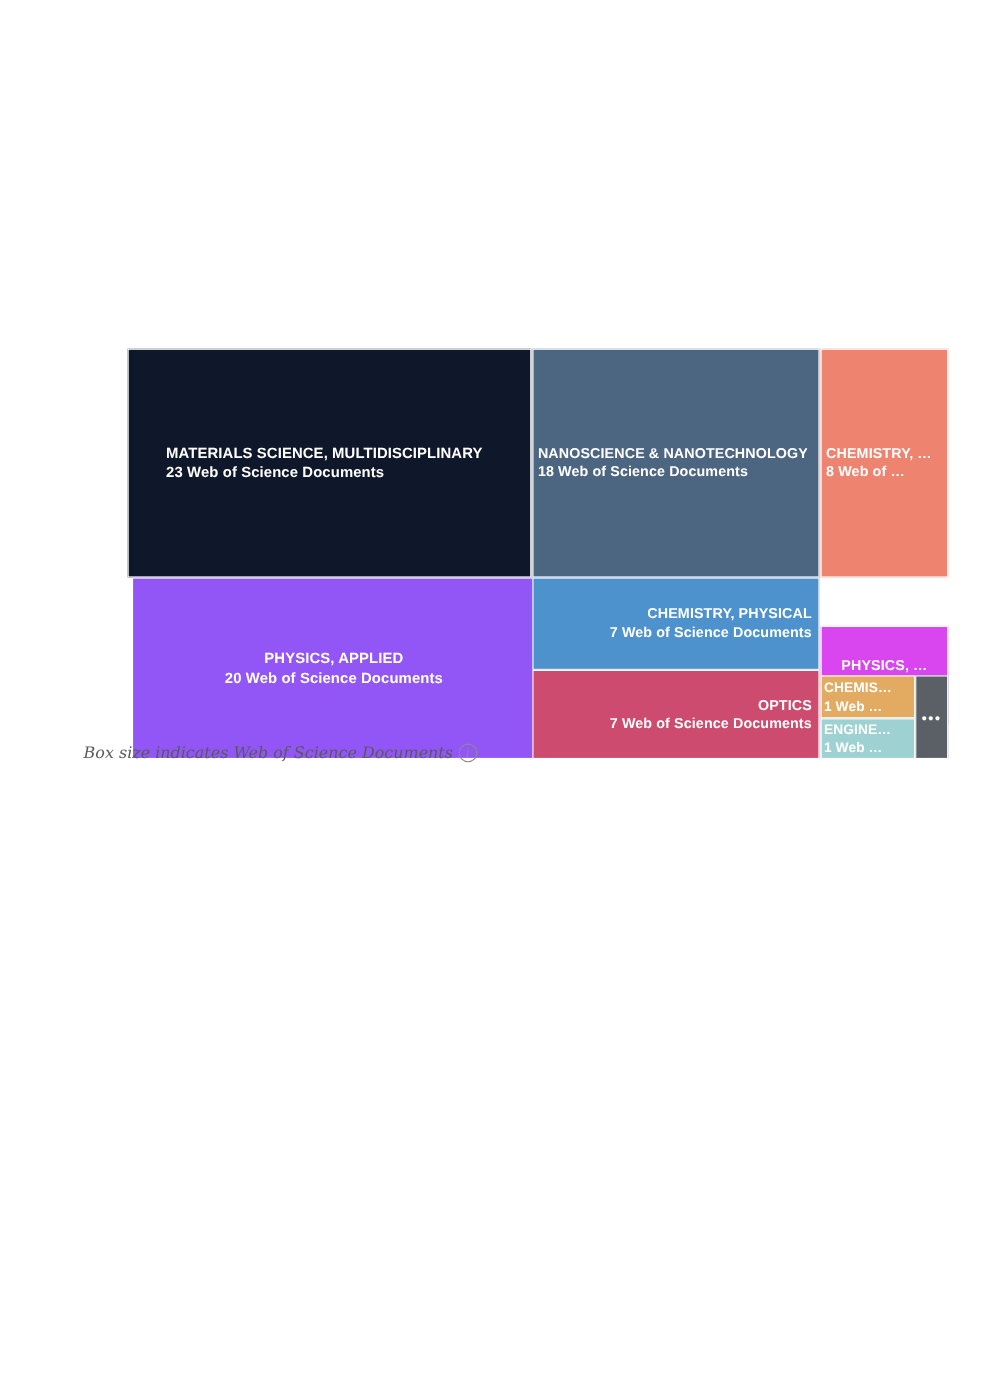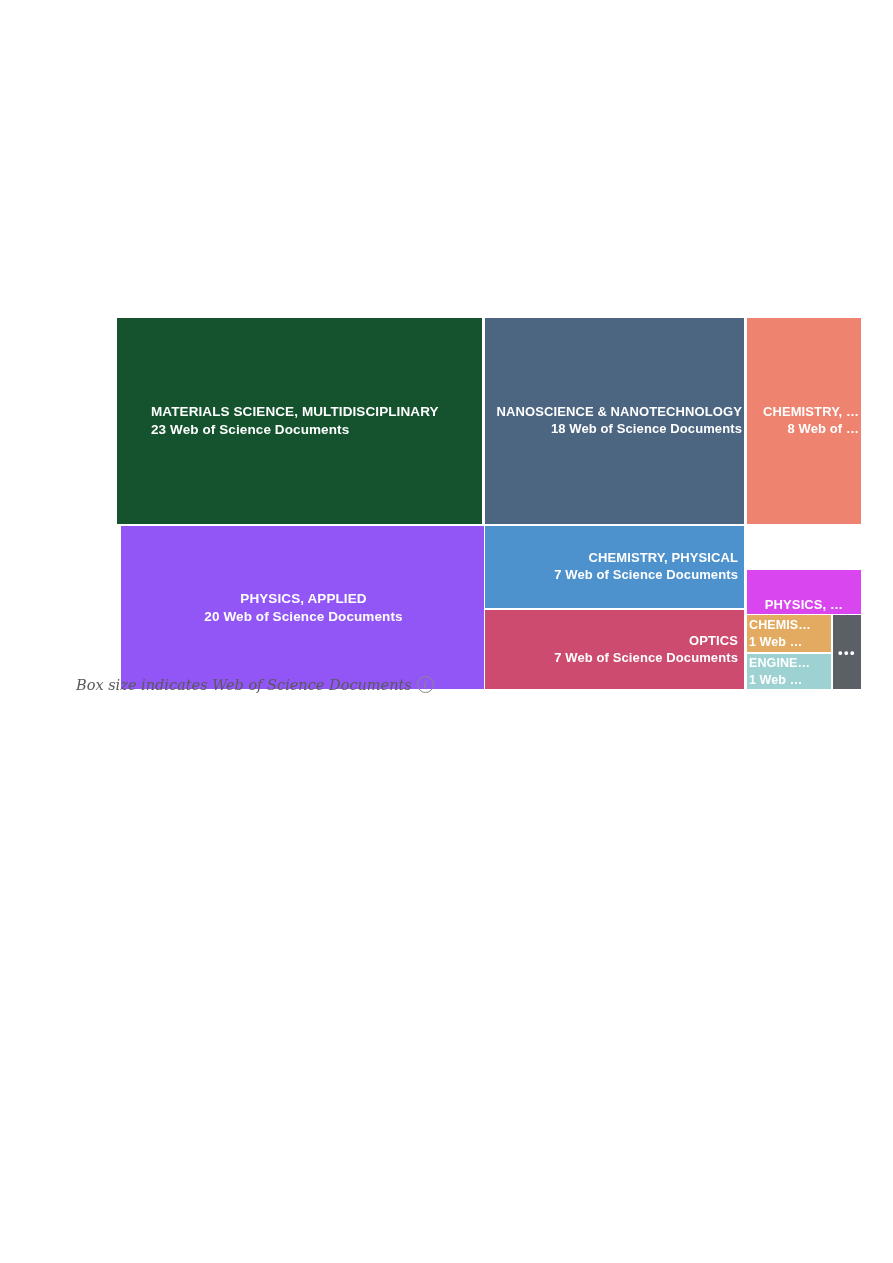--- a/index.html
+++ b/index.html
@@ -68,21 +68,21 @@
   
   .sz-lg .tile-label { font-size: 13.5px; }
   .sz-lg .tile-value { font-size: 13.5px; }
   .sz-md .tile-label { font-size: 13px; }
   .sz-md .tile-value { font-size: 13px; }
   .sz-xs .tile-label { font-size: 12.5px; }
   .sz-xs .tile-value { font-size: 12.5px; }
 
   
   .align-left  { align-items: flex-start; text-align: left; padding-left: 34px; padding-right: 6px; }
-  .align-left2 { align-items: flex-end; text-align: left; padding-left: 4px;  padding-right: 2px; }
+  .align-left2 { align-items: flex-start; text-align: left; padding-left: 4px;  padding-right: 2px; }
   .align-left3 { align-items: flex-end; text-align: left; padding-left: 30px; padding-right: 6px; }
   .align-left4 { align-items: flex-start; text-align: left; padding-left: 2px;  padding-right: 12px; }
   .align-center{ align-items: center;     text-align: center; padding-left: 4px; padding-right: 4px; }
 
   .tile-more {
     align-items: center;
     justify-content: center;
     color: #ffffff;
     font-size: 13px;
     font-weight: bold;
@@ -123,21 +123,21 @@
 </style>
 </head>
 <body>
 
 <div id="page">
 
   <figure id="treemap-figure">
 
     <div id="treemap">
 
-      <div class="tile sz-lg align-left" style="left:0px; top:0px; width:367px; height:208px; background:#14532d;">
+      <div class="tile sz-lg align-left" style="left:0px; top:0px; width:367px; height:208px; background:#0f172a;">
         <span class="tile-label">MATERIALS SCIENCE, MULTIDISCIPLINARY</span>
         <span class="tile-value">23 Web of Science Documents</span>
       </div>
 
       <div class="tile sz-md align-left2" style="left:368px; top:0px; width:261px; height:208px; background:#4c6580;">
         <span class="tile-label">NANOSCIENCE &amp; NANOTECHNOLOGY</span>
         <span class="tile-value">18 Web of Science Documents</span>
       </div>
 
       <div class="tile sz-md align-left2" style="left:630px; top:0px; width:116px; height:208px; background:#ee8370;">

